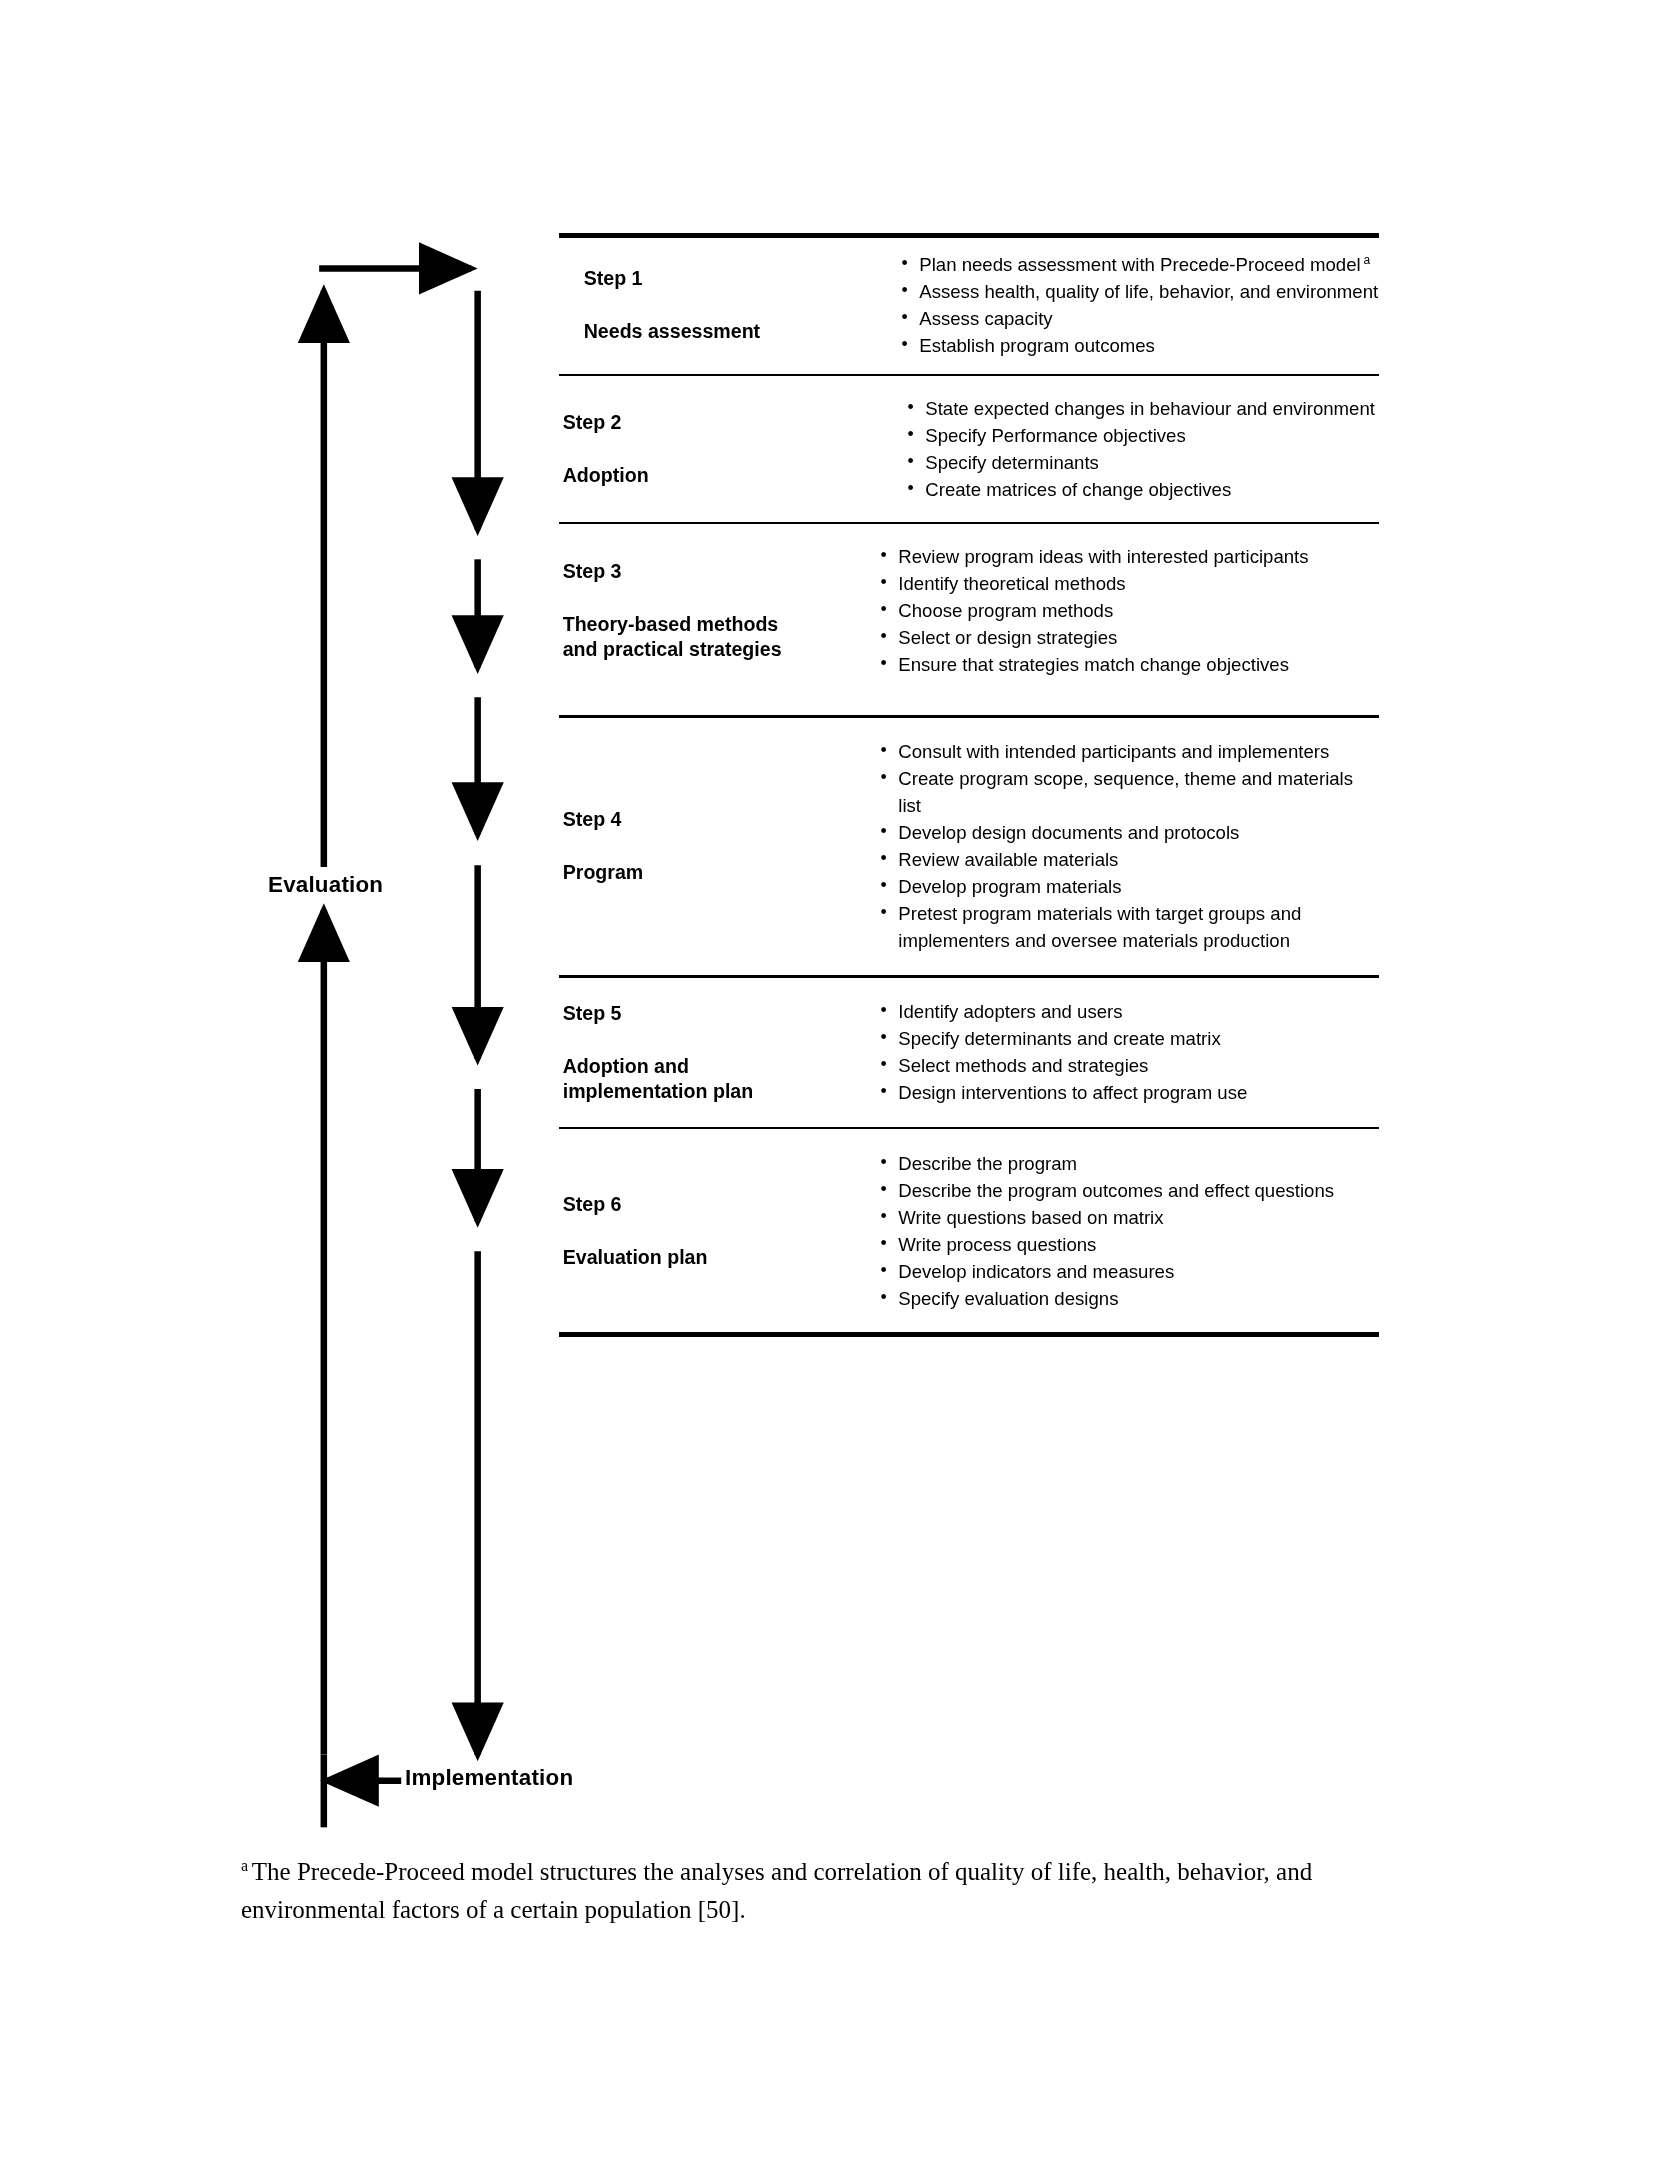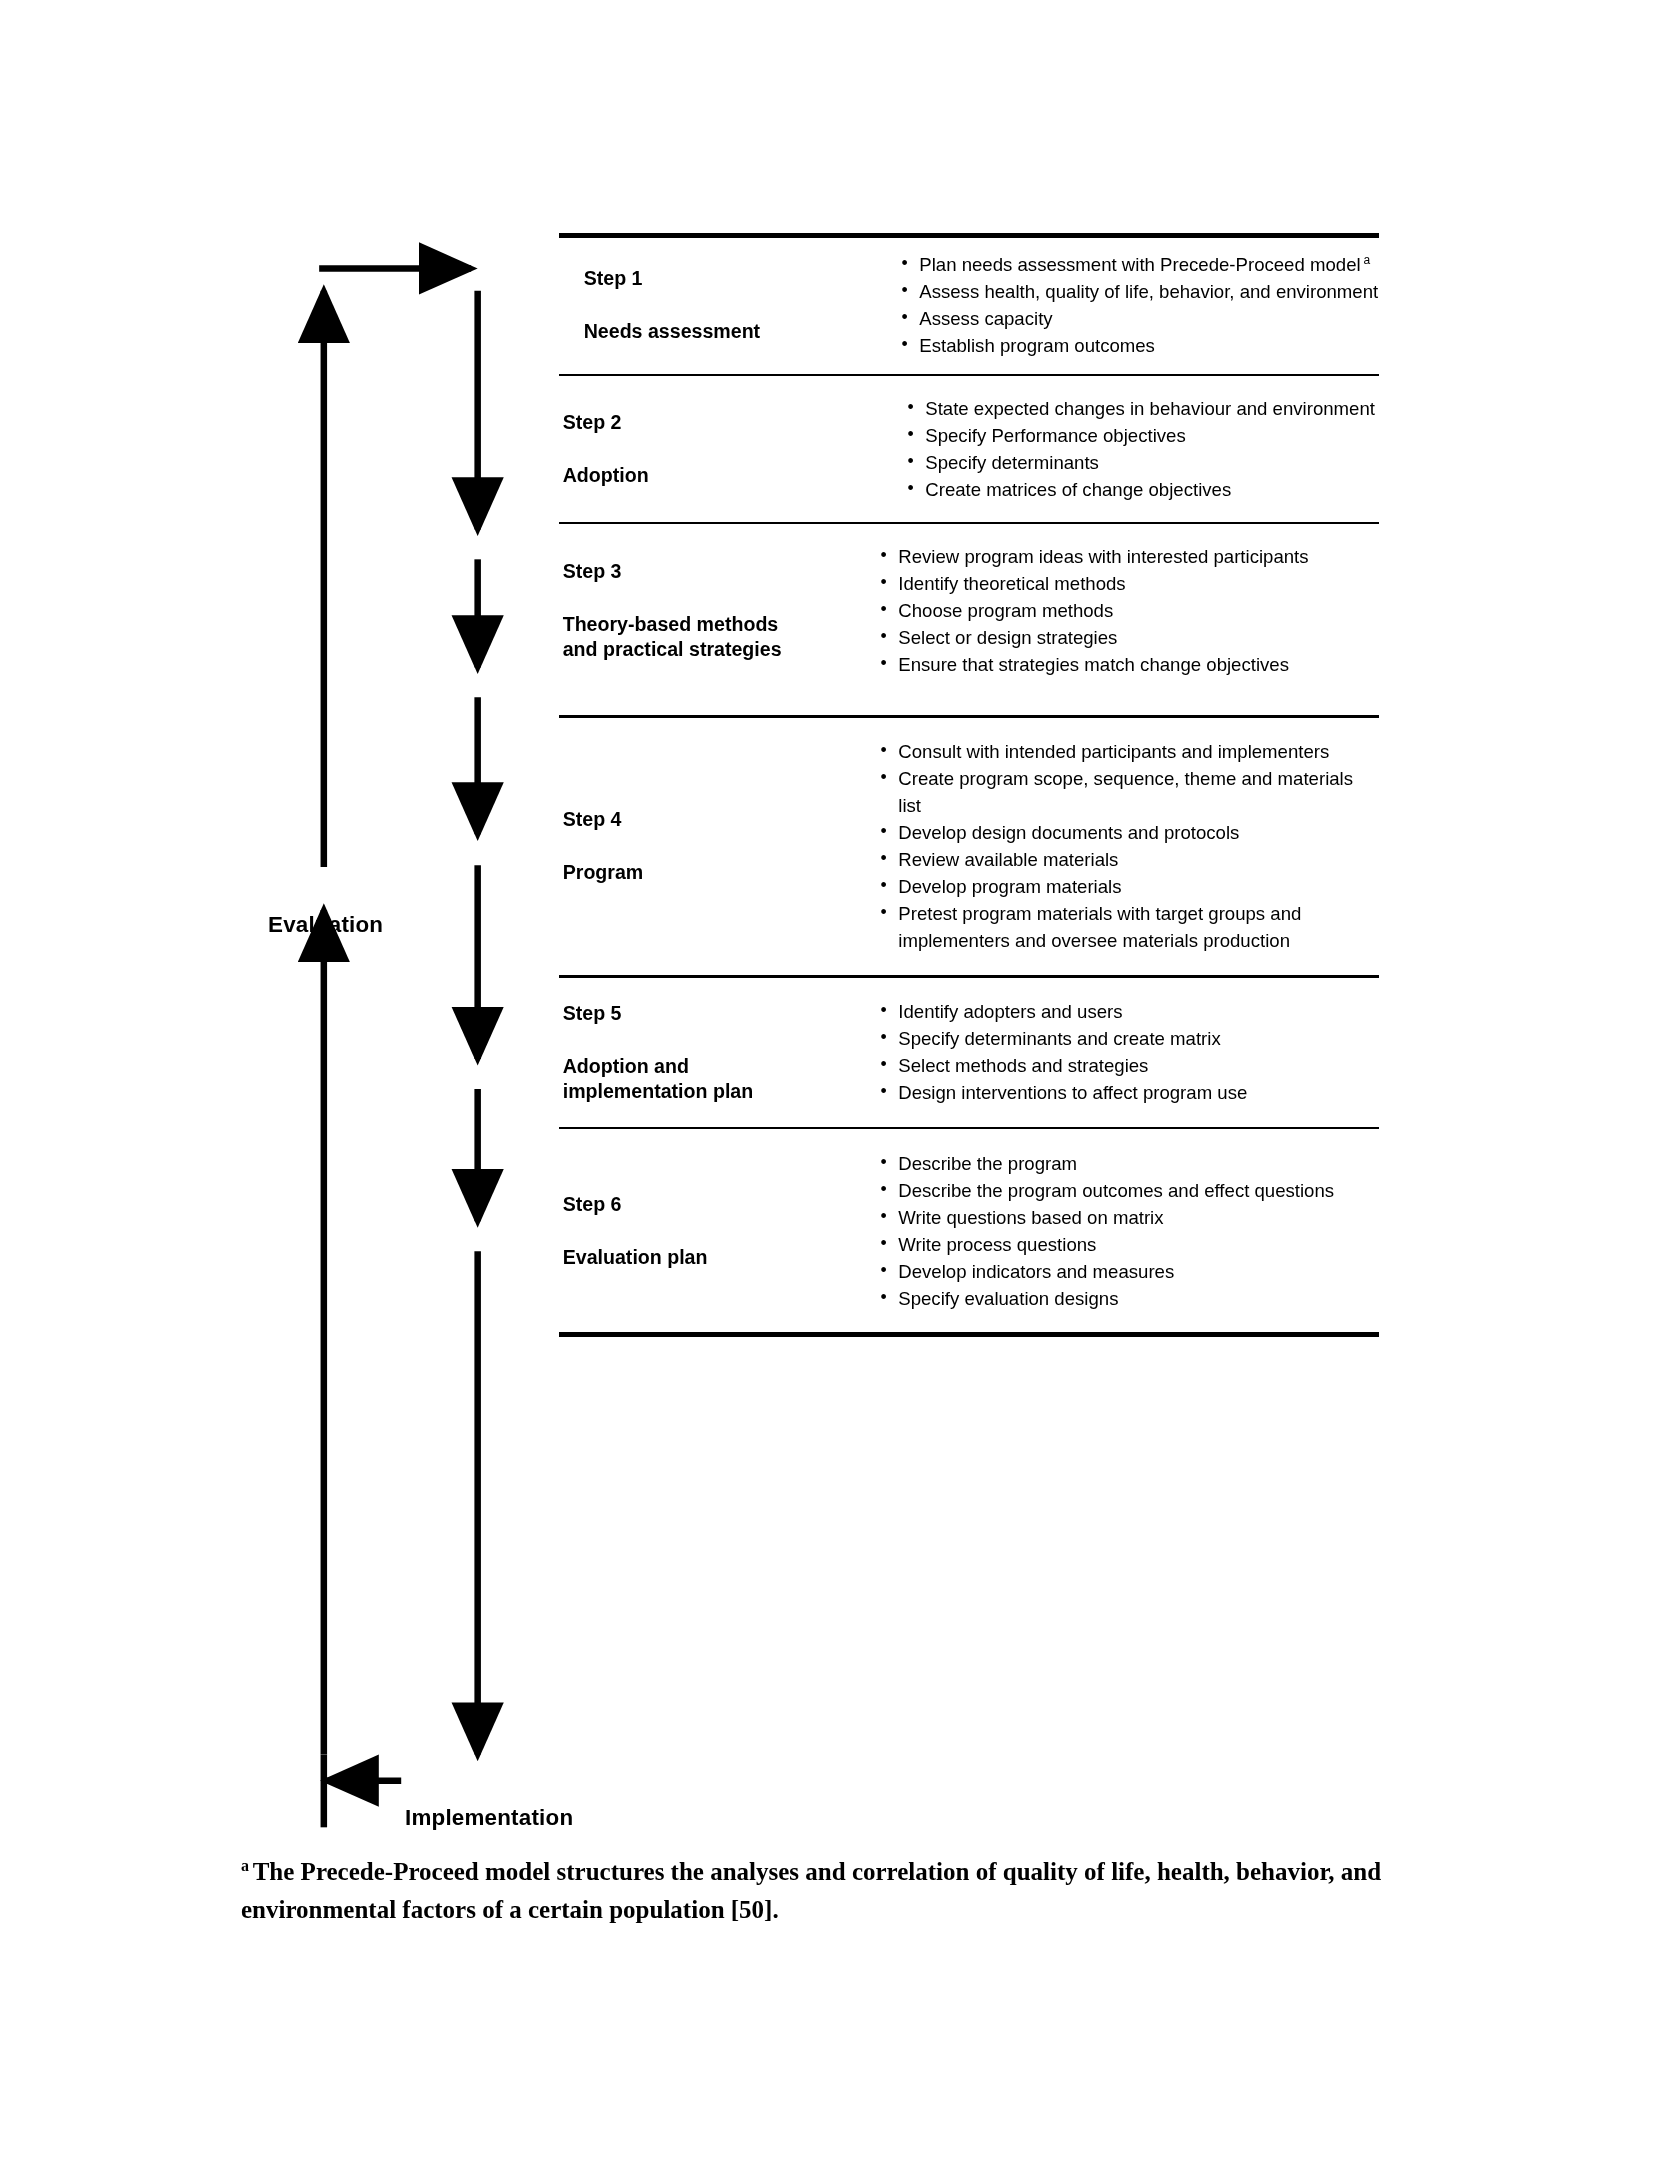--- a/index.html
+++ b/index.html
@@ -33,21 +33,20 @@
     overflow: visible;
   }
 
   
   .cycle-label {
     position: absolute;
     font-weight: bold;
     font-size: 22.4px;
     letter-spacing: 0.2px;
     white-space: nowrap;
-    margin-top: 40px;
   }
   #evaluation-label { left: 268px; top: 872px; }
   #implementation-label { left: 405px; top: 1765px; }
 
   
   #steps-table {
     position: absolute;
     left: 559px;
     top: 233px;
     width: 820px;
@@ -123,21 +122,20 @@
   
   #footnote {
     position: absolute;
     left: 241px;
     top: 1853px;
     width: 1156px;
     font-family: "Liberation Serif", serif;
     font-size: 25px;
     line-height: 38px;
     text-align: left;
-    font-weight: bold;
   }
   #footnote sup {
     font-size: 16px;
     vertical-align: super;
     line-height: 0;
     padding-right: 3.7px;
   }
 </style>
 </head>
 <body>

